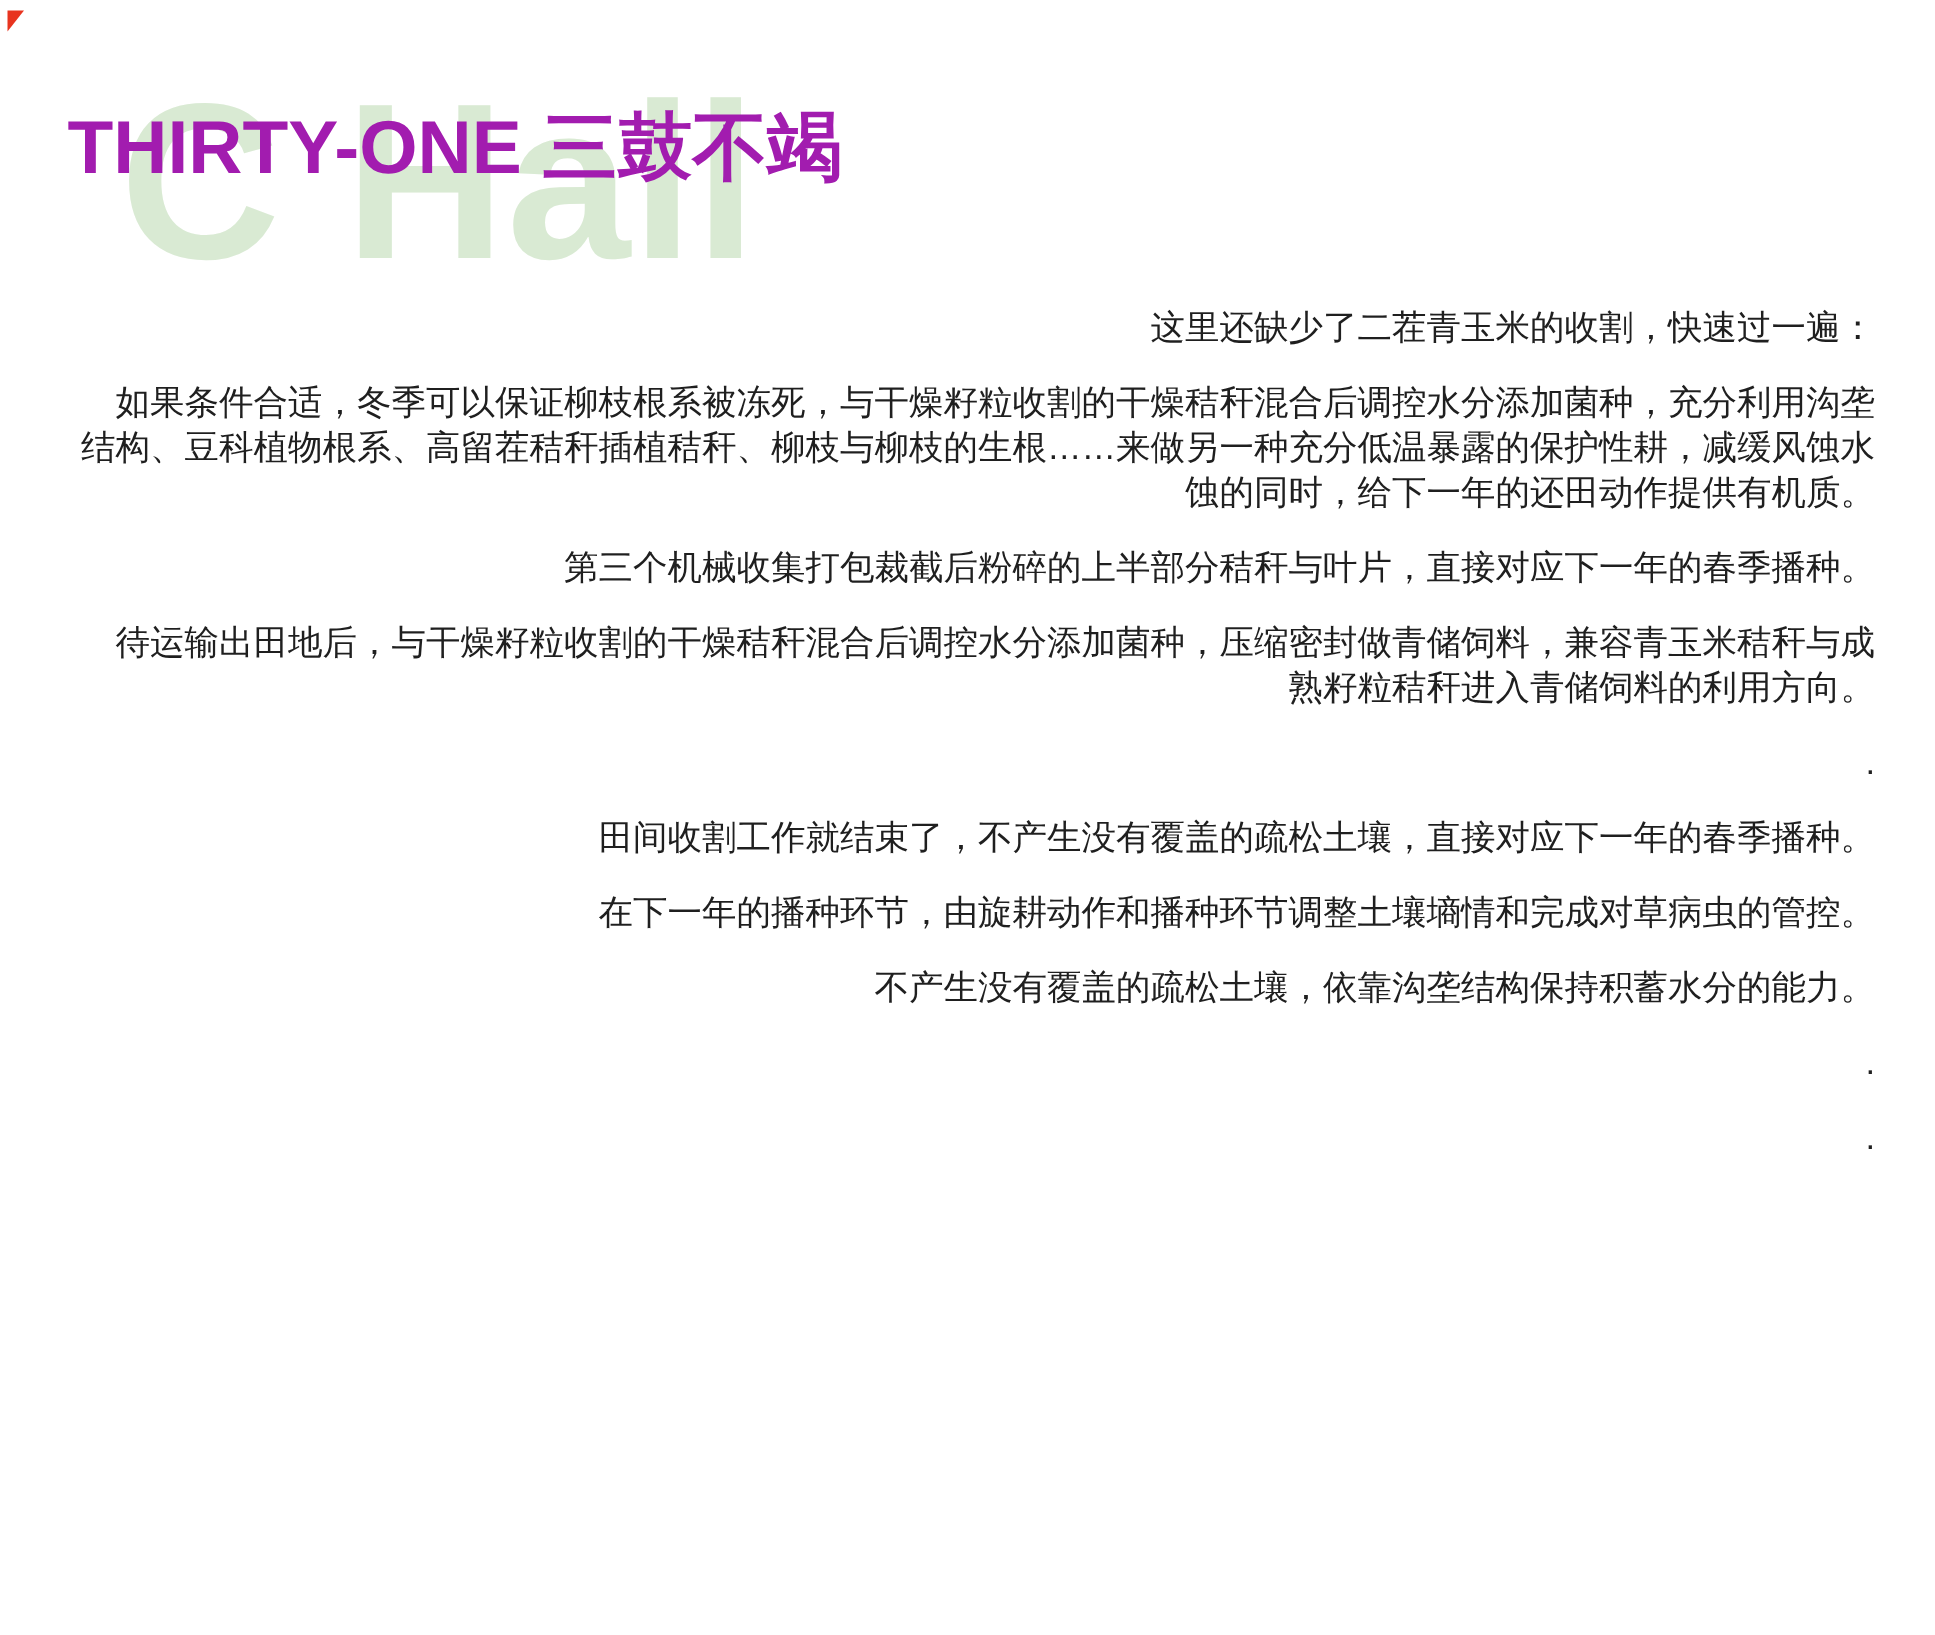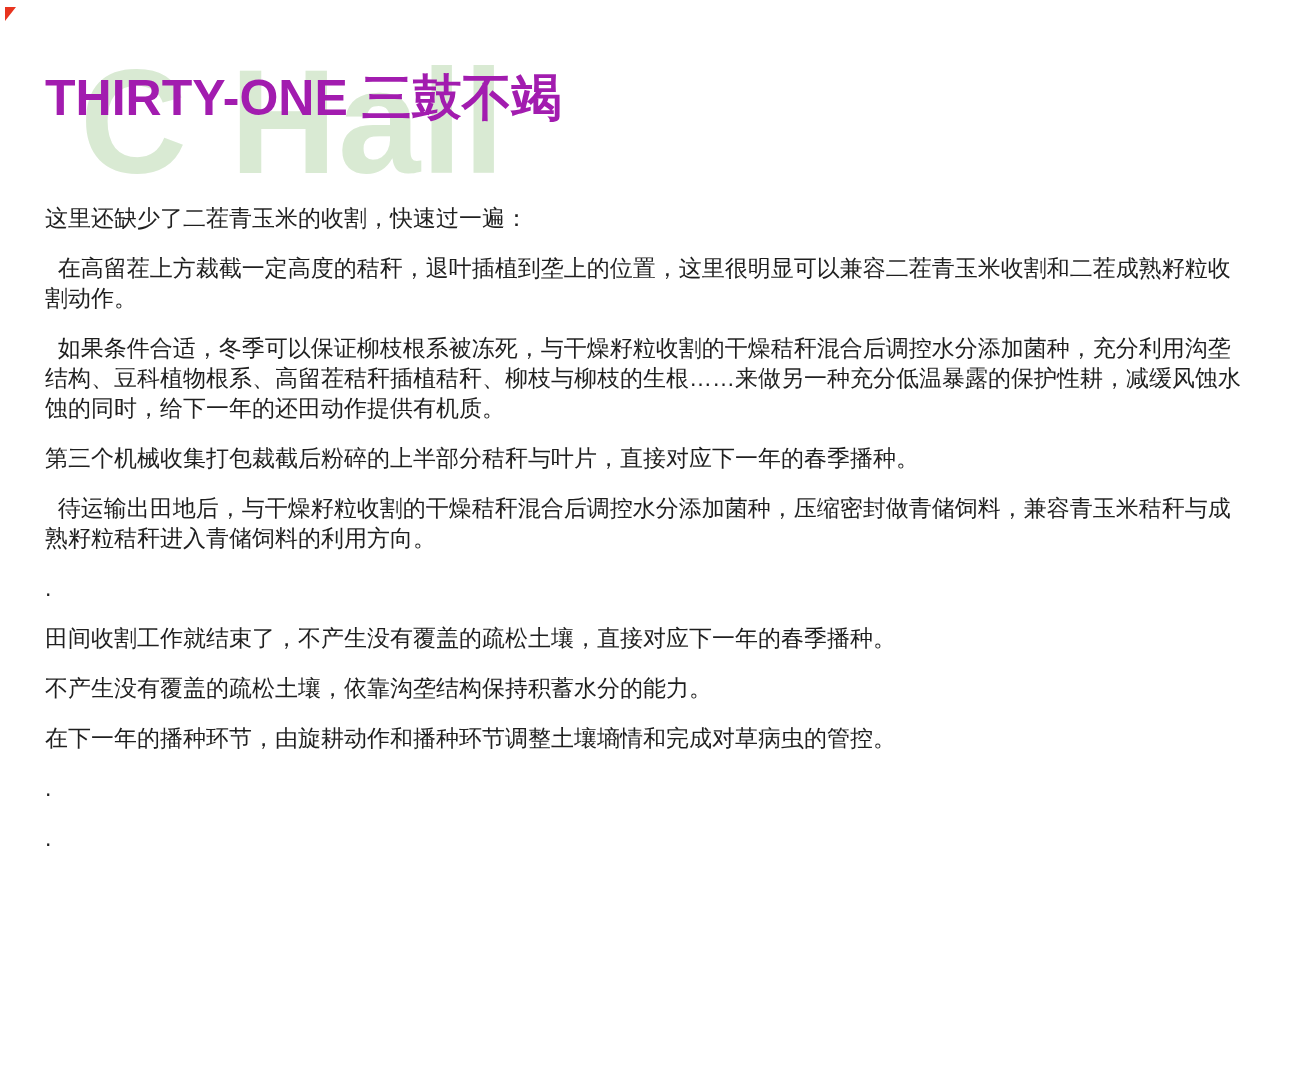--- a/index.html
+++ b/index.html
@@ -54,20 +54,21 @@
     color: #a21caf;
     z-index: 1;
     white-space: nowrap;
   }
   .content {
     position: absolute;
     left: 45px;
     top: 203px;
     width: 1205px;
     z-index: 1;
+    text-align: right;
   }
   .content p {
     margin: 0 0 20px 0;
     font-size: 23px;
     line-height: 30px;
     color: #1f1f1f;
     white-space: pre-wrap;
     word-break: break-all;
     overflow-wrap: anywhere;
   }
@@ -77,23 +78,22 @@
 
 <div class="cursor-mark"></div>
 
 <div class="header">
   <div class="watermark">C Hall</div>
   <h1 class="page-title">THIRTY-ONE 三鼓不竭</h1>
 </div>
 
 <div class="content">
   <p>这里还缺少了二茬青玉米的收割，快速过一遍：</p>
-  <p>  在高留茬上方裁截一定高度的秸秆，退叶插植到垄上的位置，这里很明显可以兼容二茬青玉米收割和二茬成熟籽粒收割动作。</p>
   <p>  如果条件合适，冬季可以保证柳枝根系被冻死，与干燥籽粒收割的干燥秸秆混合后调控水分添加菌种，充分利用沟垄结构、豆科植物根系、高留茬秸秆插植秸秆、柳枝与柳枝的生根……来做另一种充分低温暴露的保护性耕，减缓风蚀水蚀的同时，给下一年的还田动作提供有机质。</p>
   <p>第三个机械收集打包裁截后粉碎的上半部分秸秆与叶片，直接对应下一年的春季播种。</p>
   <p>  待运输出田地后，与干燥籽粒收割的干燥秸秆混合后调控水分添加菌种，压缩密封做青储饲料，兼容青玉米秸秆与成熟籽粒秸秆进入青储饲料的利用方向。</p>
   <p>.</p>
   <p>田间收割工作就结束了，不产生没有覆盖的疏松土壤，直接对应下一年的春季播种。</p>
+  <p>在下一年的播种环节，由旋耕动作和播种环节调整土壤墒情和完成对草病虫的管控。</p>
   <p>不产生没有覆盖的疏松土壤，依靠沟垄结构保持积蓄水分的能力。</p>
-  <p>在下一年的播种环节，由旋耕动作和播种环节调整土壤墒情和完成对草病虫的管控。</p>
   <p>.</p>
   <p>.</p>
 </div>
 
 </body></html>

